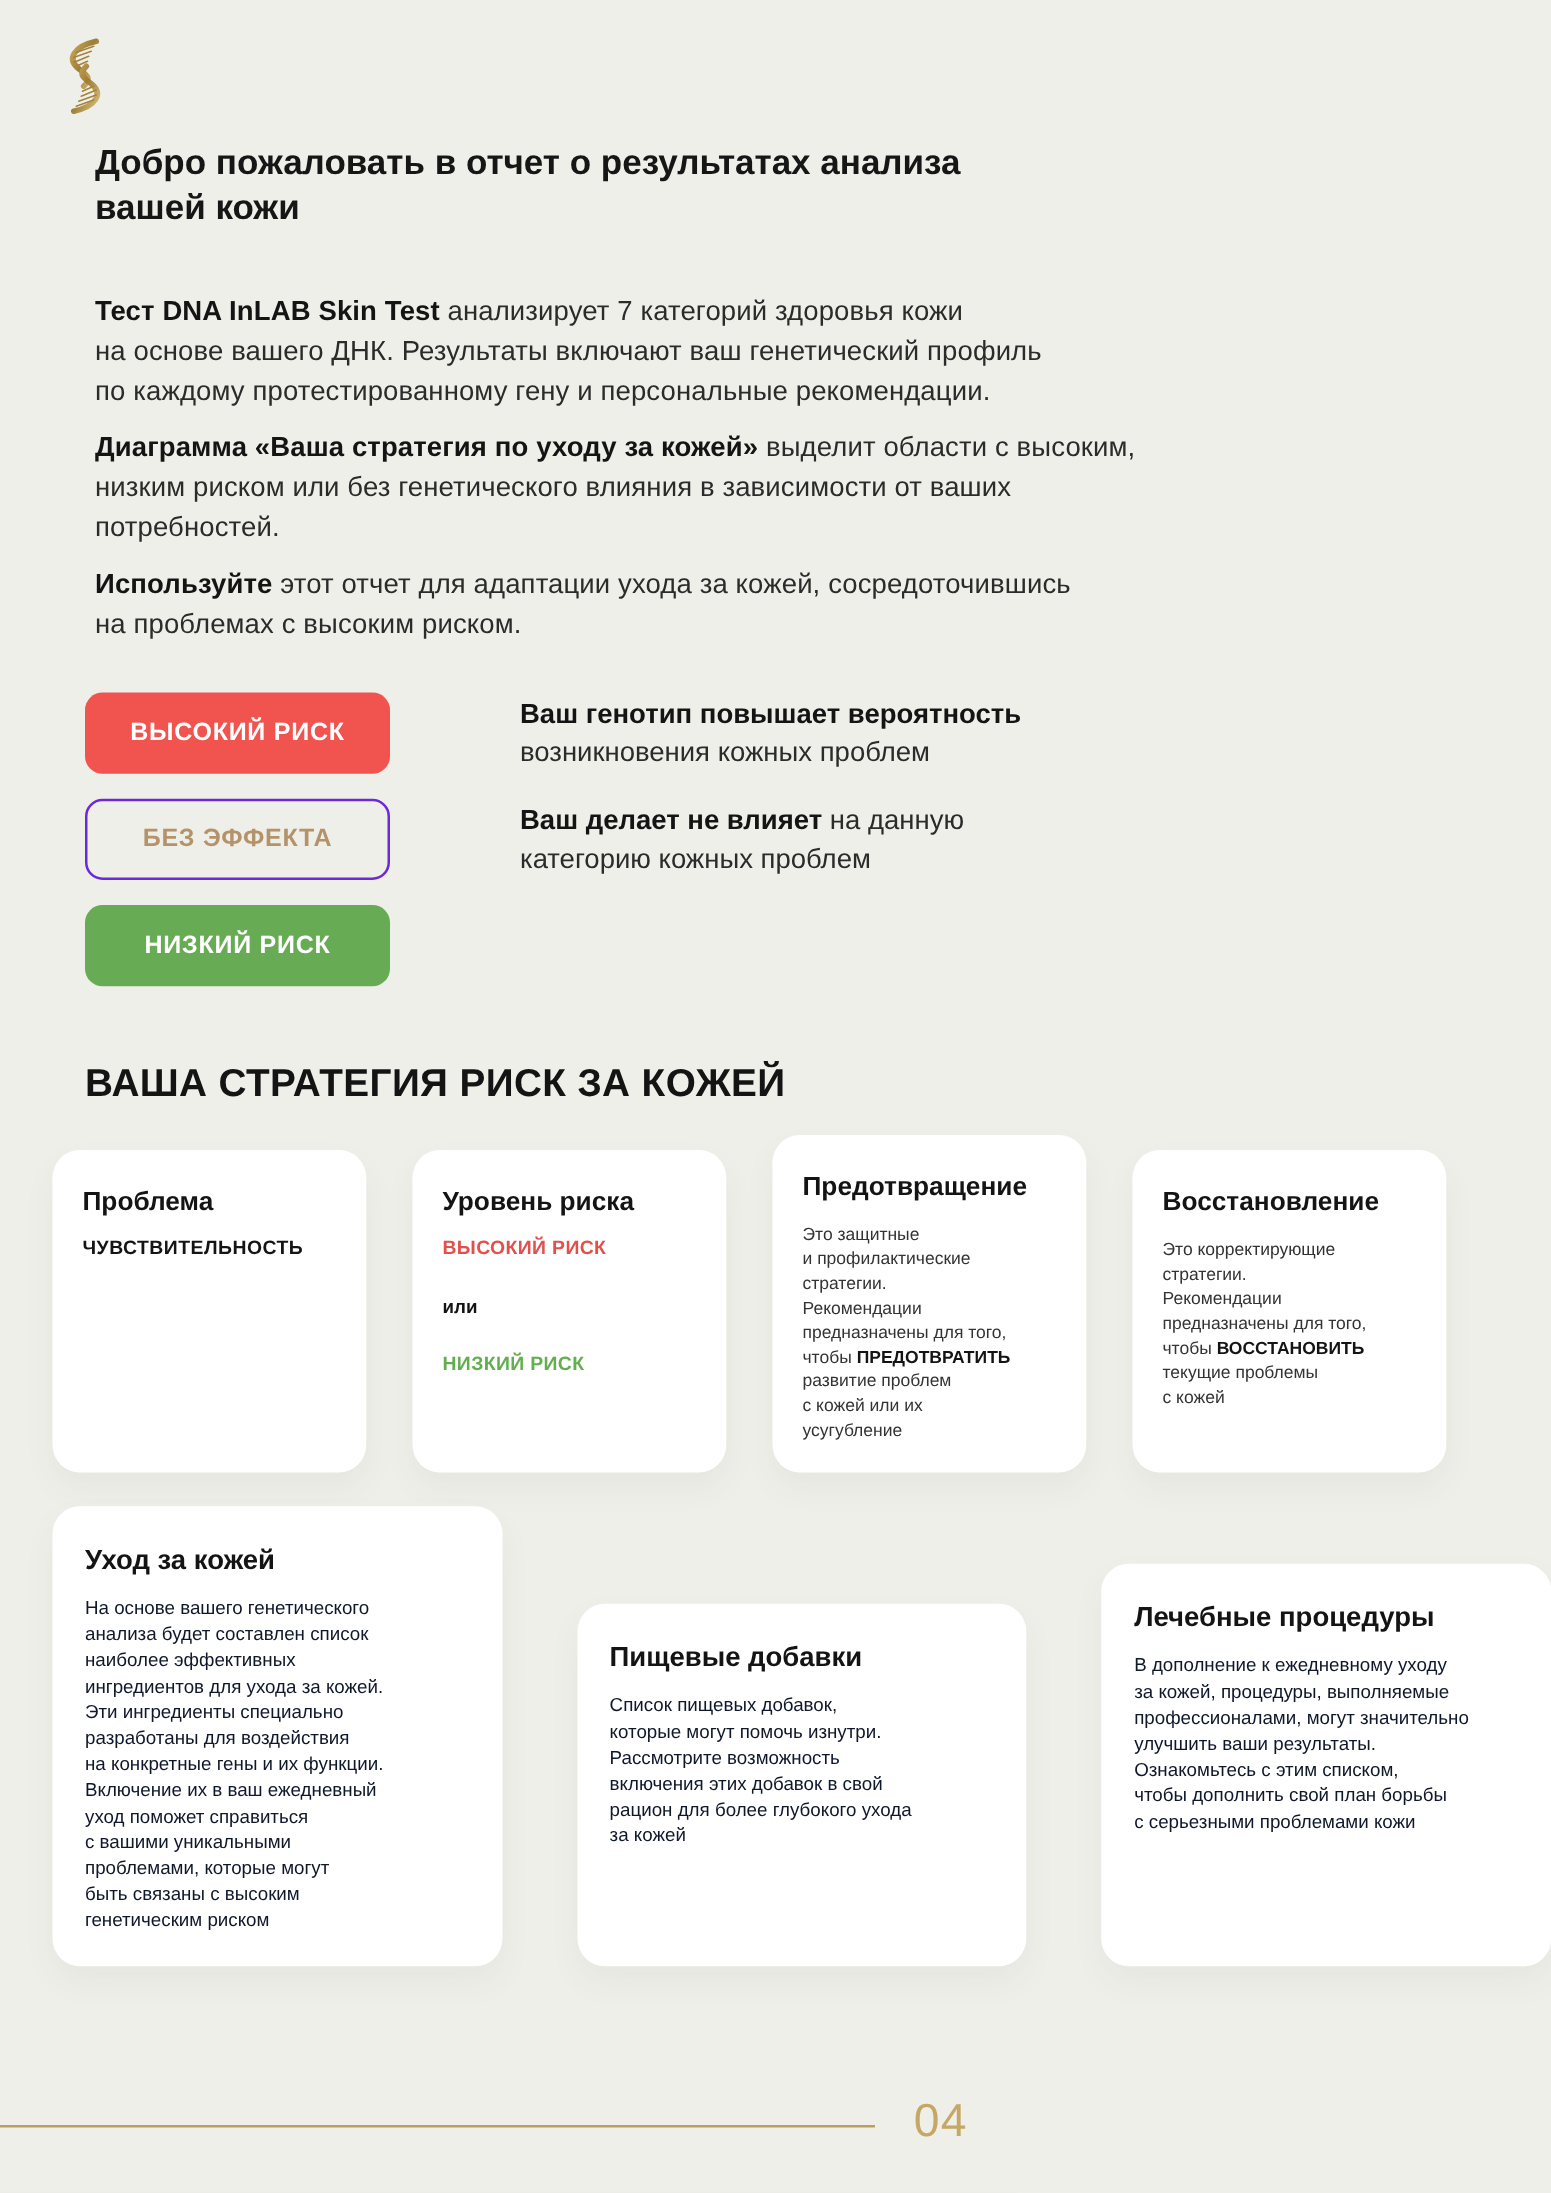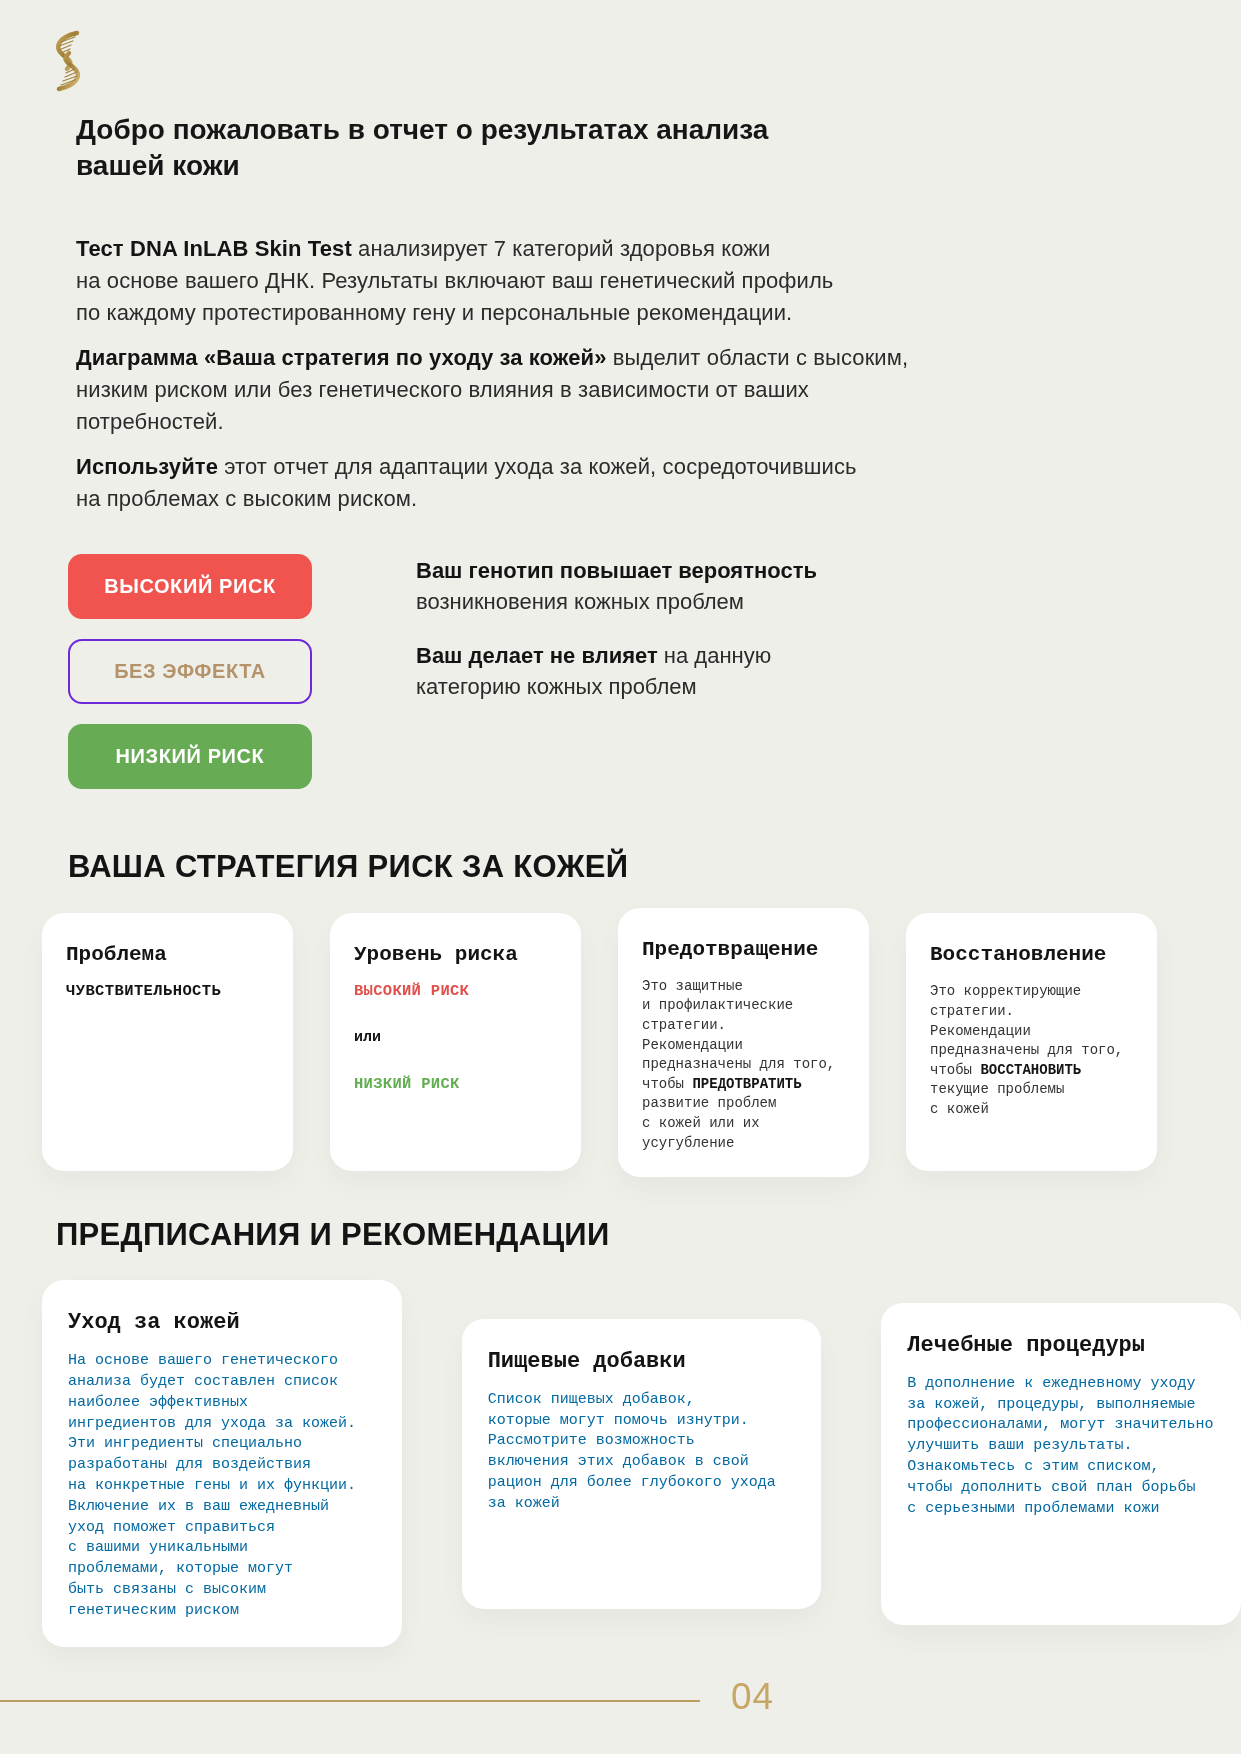--- a/index.html
+++ b/index.html
@@ -16,38 +16,38 @@
   .badge{flex:none;width:244px;height:65px;border-radius:14px;display:flex;align-items:center;justify-content:center;
          font-weight:700;font-size:20px;letter-spacing:.6px;box-sizing:border-box;}
   .badge-high{background:#F1544E;color:#ffffff;}
   .badge-none{background:transparent;border:2px solid #6d28d9;color:#B5936A;}
   .badge-low{background:#68AB55;color:#ffffff;}
   .legend-desc{margin-left:104px;font-size:22px;line-height:31px;color:#2b2b2b;white-space:pre-line;}
   .legend-desc b{color:#141414;}
   .section-title{font-size:31px;font-weight:800;color:#141414;letter-spacing:.3px;}
   .section-title.strategy{margin:60px 0 0 68px;}
   .section-title.prescriptions{margin:40px 0 0 56px;}
-  .cards-row{display:flex;align-items:center;margin-left:42px;font-family:Liberation Mono, monospace;}
+  .cards-row{display:flex;align-items:flex-end;margin-left:42px;}
   .cards-row.strategy-row{margin-top:23px;gap:37px;}
   .cards-row.prescriptions-row{margin-top:27px;gap:60px;}
   .card{background:#ffffff;border-radius:22px;box-shadow:0 12px 26px rgba(70,70,55,.05);box-sizing:border-box;}
   .s-card{width:251px;min-height:258px;padding:30px 24px 24px;}
   .s-card-title{font-size:21px;font-weight:800;color:#141414;margin:0 0 16px;}
   .problem-value{font-size:15.5px;font-weight:700;letter-spacing:.4px;color:#141414;}
   .risk-high-label{font-size:15.5px;font-weight:700;color:#E2504C;letter-spacing:.3px;}
   .risk-or{font-size:15px;font-weight:700;color:#141414;margin-top:29px;}
   .risk-low-label{font-size:15.5px;font-weight:700;color:#63AE50;letter-spacing:.3px;margin-top:29px;}
   .s-body{font-size:14px;line-height:19.6px;color:#333333;white-space:pre-line;}
   .s-body b{color:#141414;}
   .p-card{width:370px;padding:30px 26px 26px;}
   .p-card-1{min-height:360px;}
   .p-card-2{min-height:290px;}
   .p-card-3{min-height:322px;}
   .p-card-title{font-size:22px;font-weight:800;color:#141414;margin:0 0 16px;}
-  .p-body{font-size:15px;line-height:20.8px;color:#0369a1;white-space:pre-line;}
+  .p-body{font-size:15px;line-height:20.8px;color:#0f172a;white-space:pre-line;}
   .footer-line{position:absolute;left:0;top:1700px;width:700px;height:2px;background:#BD9E62;}
   .page-number{position:absolute;left:731px;top:1676px;font-size:37px;color:#C6A765;letter-spacing:1px;font-weight:400;}
 </style>
 </head>
 <body>
 
 <div class="page">
 
   <div class="logo">
     <svg width="44" height="62" viewBox="0 0 44 62">
@@ -145,21 +145,20 @@
 стратегии.
 Рекомендации
 предназначены для того,
 чтобы </span><b>ВОССТАНОВИТЬ</b><span>
 текущие проблемы
 с кожей</span></div>
       </div>
 
     </div>
 
-    <div class="section-title prescriptions">ПРЕДПИСАНИЯ И РЕКОМЕНДАЦИИ</div>
 
     <div class="cards-row prescriptions-row">
 
       <div class="card p-card p-card-1">
         <div class="p-card-title">Уход за кожей</div>
         <div class="p-body">На основе вашего генетического
 анализа будет составлен список
 наиболее эффективных
 ингредиентов для ухода за кожей.
 Эти ингредиенты специально

